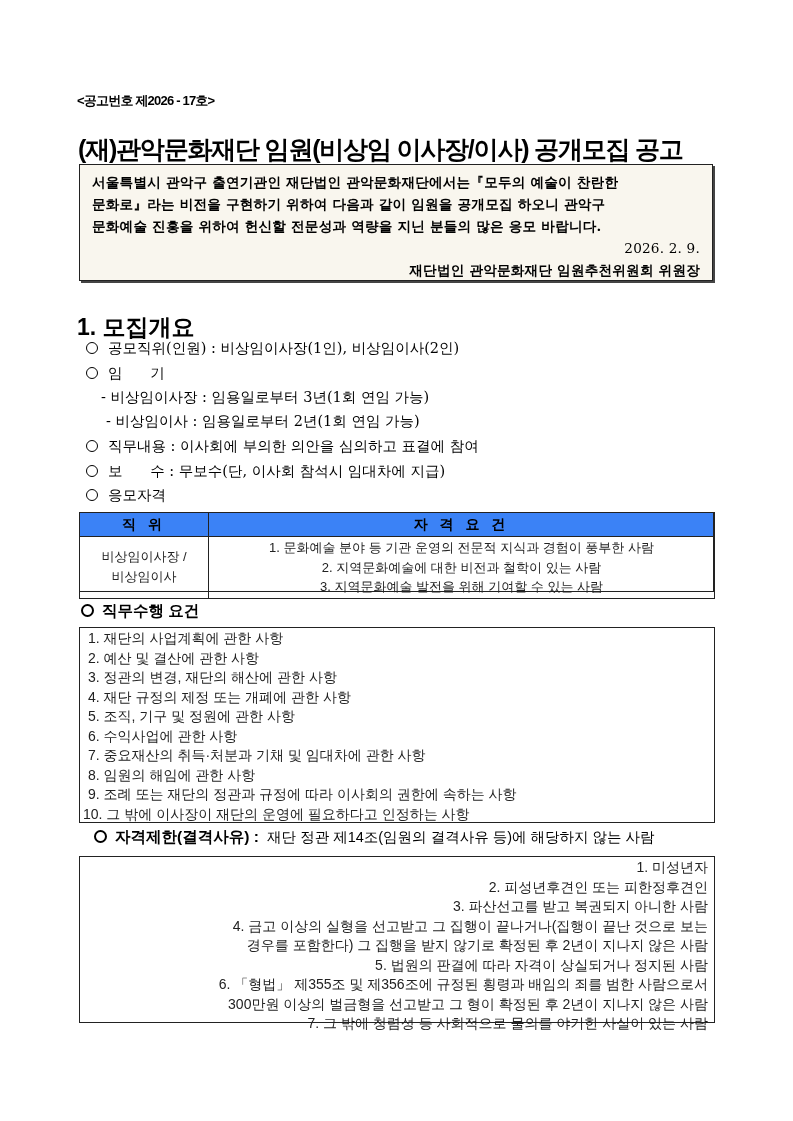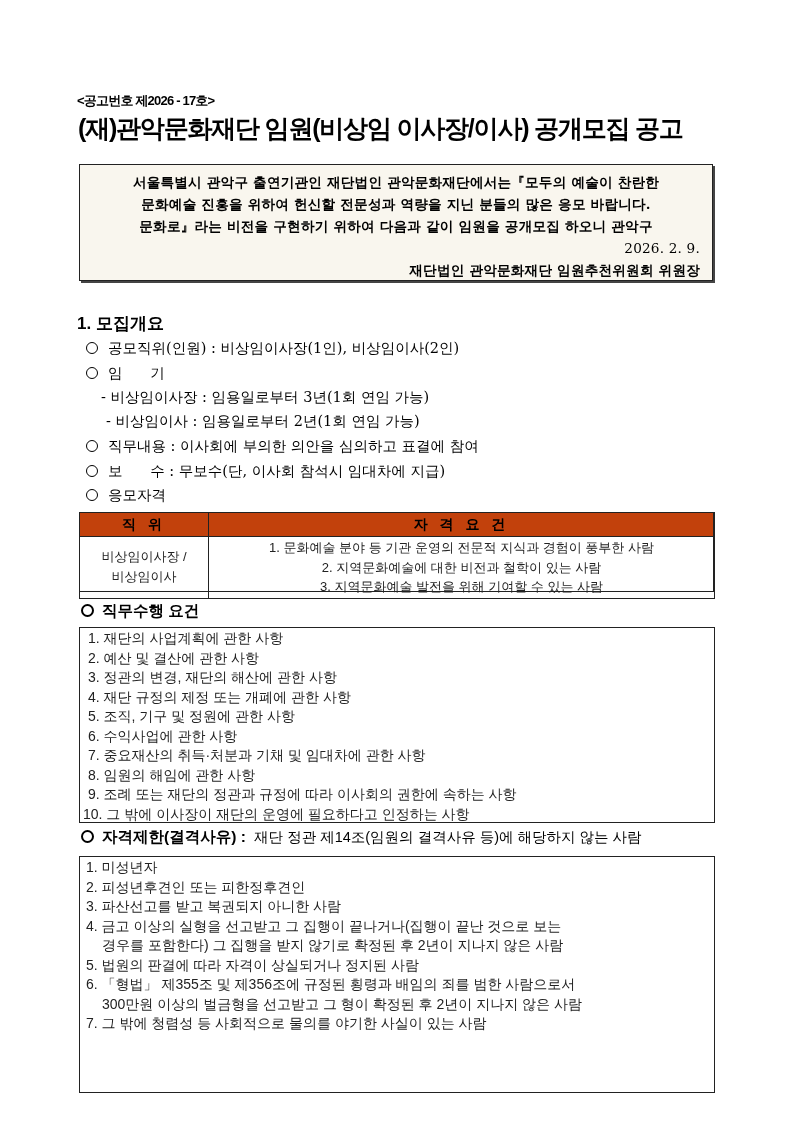--- a/index.html
+++ b/index.html
@@ -2,34 +2,34 @@
 <html><head>
 <meta charset="utf-8">
 <style>
   html, body { margin: 0; padding: 0; background: #ffffff; }
   body { width: 793px; height: 1121px; position: relative; overflow: hidden; color: #000; }
   .sans { font-family: "Liberation Sans", "DejaVu Sans", sans-serif; }
   .serif { font-family: "DejaVu Serif", "Liberation Serif", serif; }
   .abs { position: absolute; }
 
   .ann-no { left: 77px; top: 92px; font-size: 13px; font-weight: 700; letter-spacing: -0.8px; }
-  .title { left: 78px; top: 112px; font-size: 25px; font-weight: 700; letter-spacing: -1.2px; white-space: nowrap; }
+  .title { left: 78px; top: 133px; font-size: 25px; font-weight: 700; letter-spacing: -1.2px; white-space: nowrap; }
 
   .notice { left: 79px; top: 164px; width: 634px; height: 117px; box-sizing: border-box;
             background: #f9f6ee; border: 1.5px solid #222; box-shadow: 2px 2px 0 #444; padding: 6px 12px 4px 12px; }
-  .notice p { margin: 0; font-size: 13.6px; font-weight: 700; line-height: 22px; letter-spacing: 0.2px; text-align: center; }
+  .notice p { margin: 0; font-size: 13.6px; font-weight: 700; line-height: 22px; letter-spacing: 0.2px; }
   .notice .r { text-align: right; }
   .notice .date { font-weight: 400; }
 
-  .sec1 { left: 77px; top: 312px; font-size: 17px; font-weight: 700; }
+  .sec1 { left: 77px; top: 312px; font-size: 23px; font-weight: 700; }
   .line { font-size: 14.5px; white-space: nowrap; }
   .circ { display: inline-block; width: 10px; height: 10px; border: 1.6px solid #000; border-radius: 50%; margin-right: 10px; vertical-align: -1px; }
 
   table.qual { position: absolute; left: 79px; top: 512px; width: 636px; border-collapse: collapse; font-size: 13px; }
-  table.qual th { background: #c2410c; border: 1px solid #222; font-weight: 700; height: 21px; font-size: 14px; letter-spacing: 4px; }
+  table.qual th { background: #3b82f6; border: 1px solid #222; font-weight: 700; height: 21px; font-size: 14px; letter-spacing: 4px; }
   table.qual td { border: 1px solid #222; vertical-align: middle; padding: 0; text-align: center; }
   table.qual td.pos { text-align: center; width: 128px; line-height: 20px; color: #222; }
   table.qual td.req { padding: 1px 6px; line-height: 19.5px; color: #222; }
   .outer-border { position: absolute; border: 1.5px solid #222; pointer-events: none; }
 
   .subhead { font-size: 15.5px; font-weight: 700; white-space: nowrap; }
   .subhead .circ { width: 9px; height: 9px; border-width: 2px; margin-right: 8px; }
 
   .box { position: absolute; left: 79px; width: 636px; box-sizing: border-box; border: 1.5px solid #222; padding: 1px 6px; }
   .box .item { font-size: 14px; line-height: 19.5px; color: #222; white-space: nowrap; }
@@ -37,22 +37,22 @@
   .box.duties .item:last-child { margin-left: -5px; }
 </style>
 </head>
 <body class="sans">
 
 <div class="abs ann-no">&lt;공고번호 제2026 - 17호&gt;</div>
 <div class="abs title">(재)관악문화재단 임원(비상임 이사장/이사) 공개모집 공고</div>
 
 <div class="abs notice serif">
   <p>서울특별시 관악구 출연기관인 재단법인 관악문화재단에서는『모두의 예술이 찬란한</p>
+  <p>문화로』라는 비전을 구현하기 위하여 다음과 같이 임원을 공개모집 하오니 관악구</p>
   <p>문화예술 진흥을 위하여 헌신할 전문성과 역량을 지닌 분들의 많은 응모 바랍니다.</p>
-  <p>문화로』라는 비전을 구현하기 위하여 다음과 같이 임원을 공개모집 하오니 관악구</p>
   <p class="r date">2026. 2. 9.</p>
   <p class="r">재단법인 관악문화재단 임원추천위원회 위원장</p>
 </div>
 
 <div class="abs sec1">1. 모집개요</div>
 
 <div class="abs line serif" style="left:86px; top:339px;">
   <span class="circ"></span><span>공모직위(인원) : 비상임이사장(1인), 비상임이사(2인)</span>
 </div>
 <div class="abs line serif" style="left:86px; top:364px;">
@@ -100,25 +100,25 @@
   <div class="item">3. 정관의 변경, 재단의 해산에 관한 사항</div>
   <div class="item">4. 재단 규정의 제정 또는 개폐에 관한 사항</div>
   <div class="item">5. 조직, 기구 및 정원에 관한 사항</div>
   <div class="item">6. 수익사업에 관한 사항</div>
   <div class="item">7. 중요재산의 취득·처분과 기채 및 임대차에 관한 사항</div>
   <div class="item">8. 임원의 해임에 관한 사항</div>
   <div class="item">9. 조례 또는 재단의 정관과 규정에 따라 이사회의 권한에 속하는 사항</div>
   <div class="item">10. 그 밖에 이사장이 재단의 운영에 필요하다고 인정하는 사항</div>
 </div>
 
-<div class="abs subhead" style="left:81px; top:827px;">
+<div class="abs subhead" style="left:94px; top:827px;">
   <span class="circ"></span><span>자격제한(결격사유) :</span>
   <span style="font-weight:400; font-size:14.5px; margin-left:4px;">재단 정관 제14조(임원의 결격사유 등)에 해당하지 않는 사람</span>
 </div>
-<div class="box" style="top:856px; height:237px;">
+<div class="box" style="top:856px; height:167px;text-align:right;">
   <div class="item">1. 미성년자</div>
   <div class="item">2. 피성년후견인 또는 피한정후견인</div>
   <div class="item">3. 파산선고를 받고 복권되지 아니한 사람</div>
   <div class="item">4. 금고 이상의 실형을 선고받고 그 집행이 끝나거나(집행이 끝난 것으로 보는</div>
   <div class="item cont">경우를 포함한다) 그 집행을 받지 않기로 확정된 후 2년이 지나지 않은 사람</div>
   <div class="item">5. 법원의 판결에 따라 자격이 상실되거나 정지된 사람</div>
   <div class="item">6. 「형법」 제355조 및 제356조에 규정된 횡령과 배임의 죄를 범한 사람으로서</div>
   <div class="item cont">300만원 이상의 벌금형을 선고받고 그 형이 확정된 후 2년이 지나지 않은 사람</div>
   <div class="item">7. 그 밖에 청렴성 등 사회적으로 물의를 야기한 사실이 있는 사람</div>
 </div>

